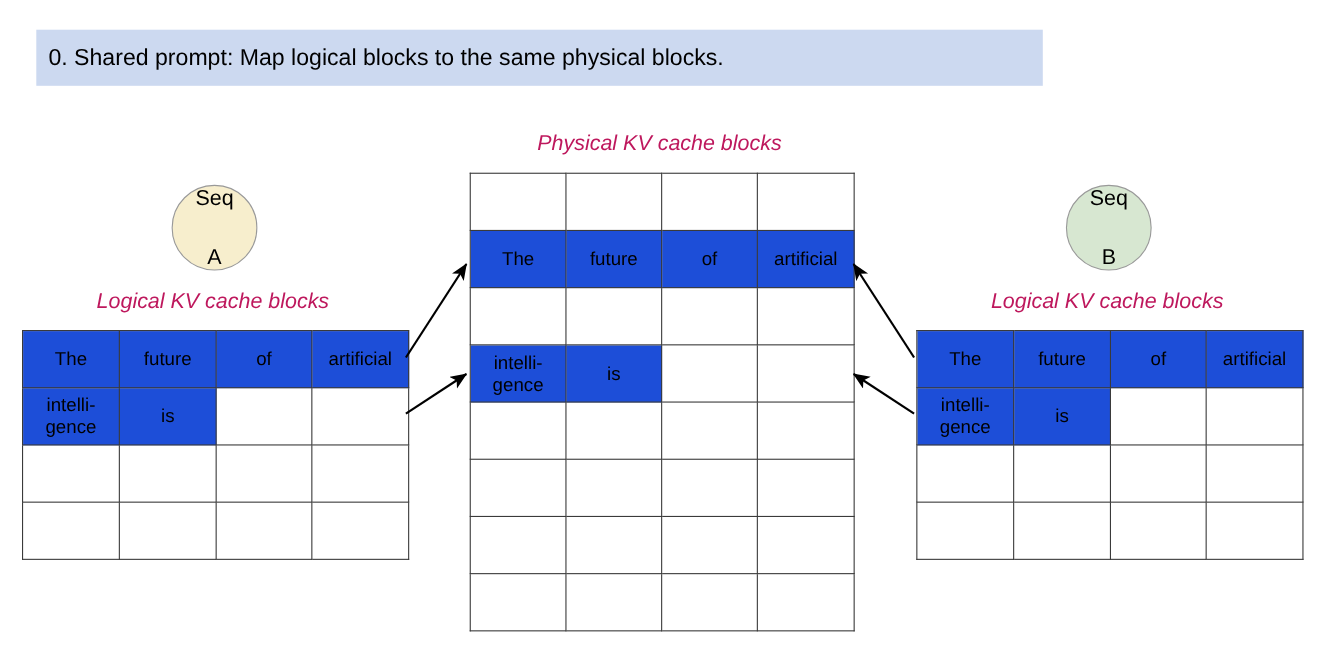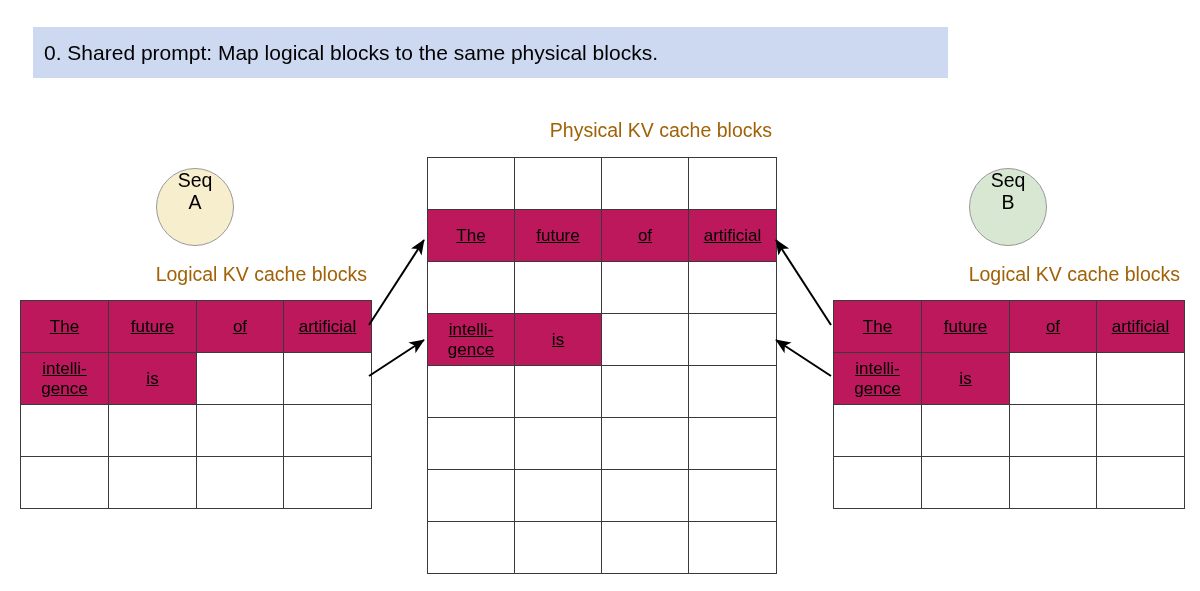--- a/index.html
+++ b/index.html
@@ -13,54 +13,54 @@
   #banner{
     position:absolute;left:33px;top:27px;width:915px;height:51px;
     background:#ccd9f0;
     display:flex;align-items:center;
   }
   #banner .txt{
     font-size:21px;line-height:1.2;color:#000;padding-left:11px;white-space:nowrap;
   }
   
   .caption{
-    position:absolute;font-size:19.5px;line-height:1;color:#a16207;
-    text-align:right;white-space:nowrap;
+    position:absolute;font-size:19.5px;line-height:1;color:#be185d;
+    text-align:center;white-space:nowrap;font-style:italic;
   }
   
   .grid{position:absolute;border-collapse:collapse;table-layout:fixed;}
   .grid td{
     border:1.6px solid #3a3a3a;
     font-size:17px;line-height:1.12;
     text-align:center;vertical-align:middle;
     padding:0;background:#ffffff;
     word-break:break-word;
   }
-  .grid td.fill{background:#be185d;text-decoration:underline;}
+  .grid td.fill{background:#1d4ed8;}
   
   .side{width:347px;height:204px;}
   .side td{height:51px;}
   .side td:nth-child(1){width:87px;}
   .side td:nth-child(2){width:87px;}
   .side td:nth-child(3){width:86px;}
   .side td:nth-child(4){width:87px;}
   #table-left{left:20px;top:300px;}
   #table-right{left:833px;top:300px;}
   
   #table-center{left:427px;top:157px;width:345px;height:409px;}
   #table-center td{height:51px;}
   #table-center td:nth-child(1){width:86px;}
   #table-center td:nth-child(2){width:86px;}
   #table-center td:nth-child(3){width:86px;}
   #table-center td:nth-child(4){width:87px;}
   
   .seq-circle{
     position:absolute;width:76px;height:76px;border-radius:50%;
     border:1.4px solid #999999;
-    display:flex;flex-direction:column;align-items:center;justify-content:flex-start;
+    display:flex;flex-direction:column;align-items:center;justify-content:space-between;
     font-size:19.5px;line-height:1.15;color:#000;
   }
   #seq-a{left:156px;top:168px;background:#f7eecd;}
   #seq-b{left:969px;top:168px;background:#d7e7d1;}
   
   #arrows{position:absolute;left:0;top:0;width:1200px;height:591px;pointer-events:none;}
 </style>
 </head>
 <body>
 

